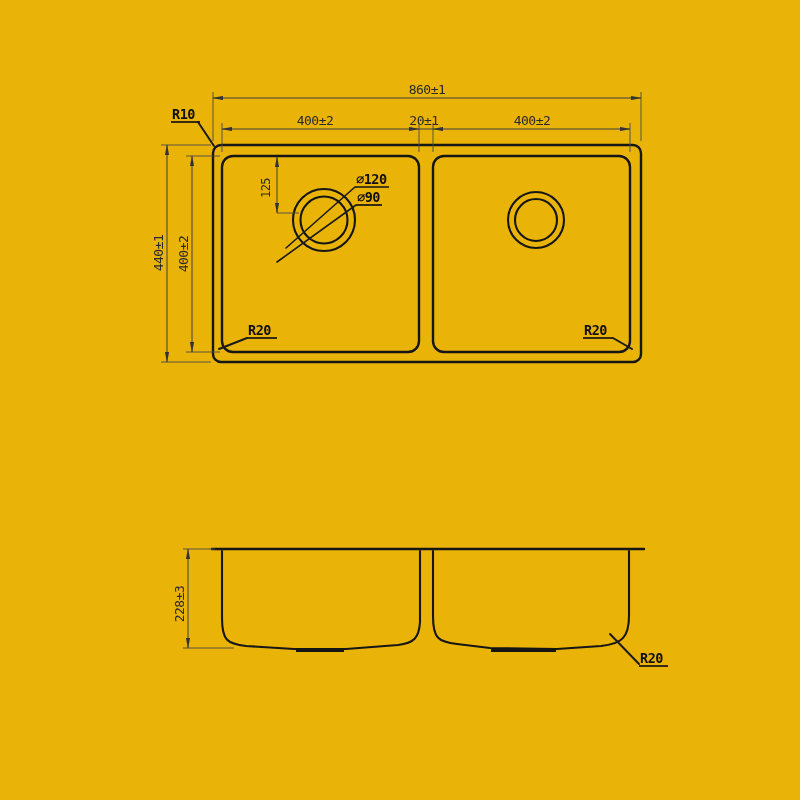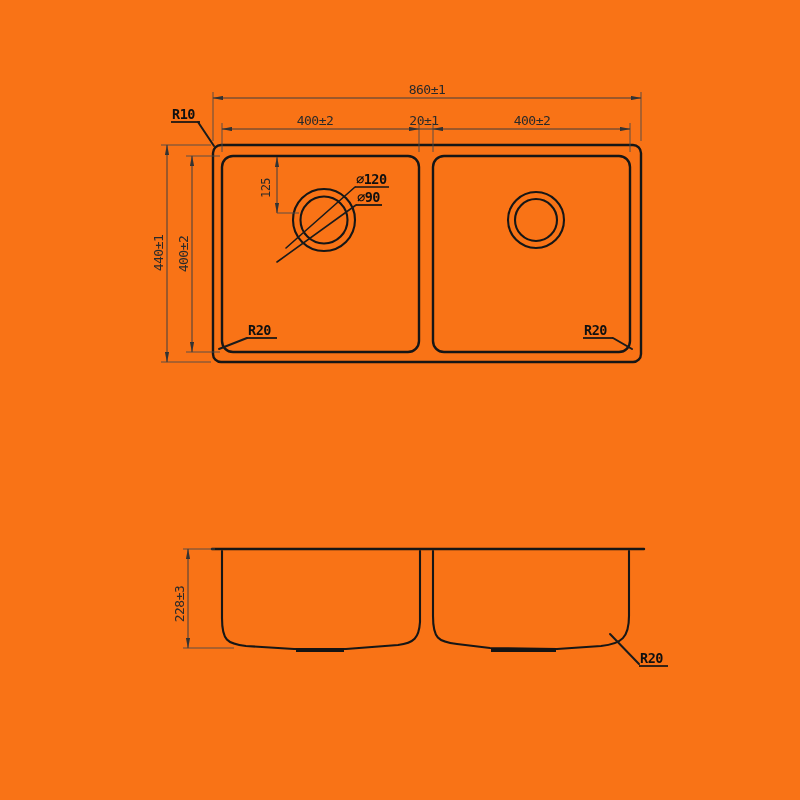--- a/index.html
+++ b/index.html
@@ -1,17 +1,17 @@
 <!DOCTYPE html>
 <html><head>
 <meta charset="utf-8">
 <style>
   html, body { margin: 0; padding: 0; background: #ffffff; }
   .stage {
-    width: 800px; height: 800px; background: #f97316;
+    width: 800px; height: 800px; background: #eab308;
     position: relative; overflow: hidden;
     font-family: "DejaVu Sans Mono", "Liberation Mono", monospace;
   }
   svg { display: block; }
   .obj   { stroke: #161616; stroke-width: 2.4; fill: none; stroke-linecap: round; }
   .objthin { stroke: #161616; stroke-width: 2.1; fill: none; stroke-linecap: round; }
   .dimline { stroke: #3f3f3f; stroke-width: 1; fill: none; }
   .extline { stroke: #4a4a4a; stroke-width: 0.9; fill: none; }
   .leader  { stroke: #1b1b1b; stroke-width: 2; fill: none; stroke-linecap: round; }
   .leader-thin { stroke: #1b1b1b; stroke-width: 1.6; fill: none; stroke-linecap: round; }

